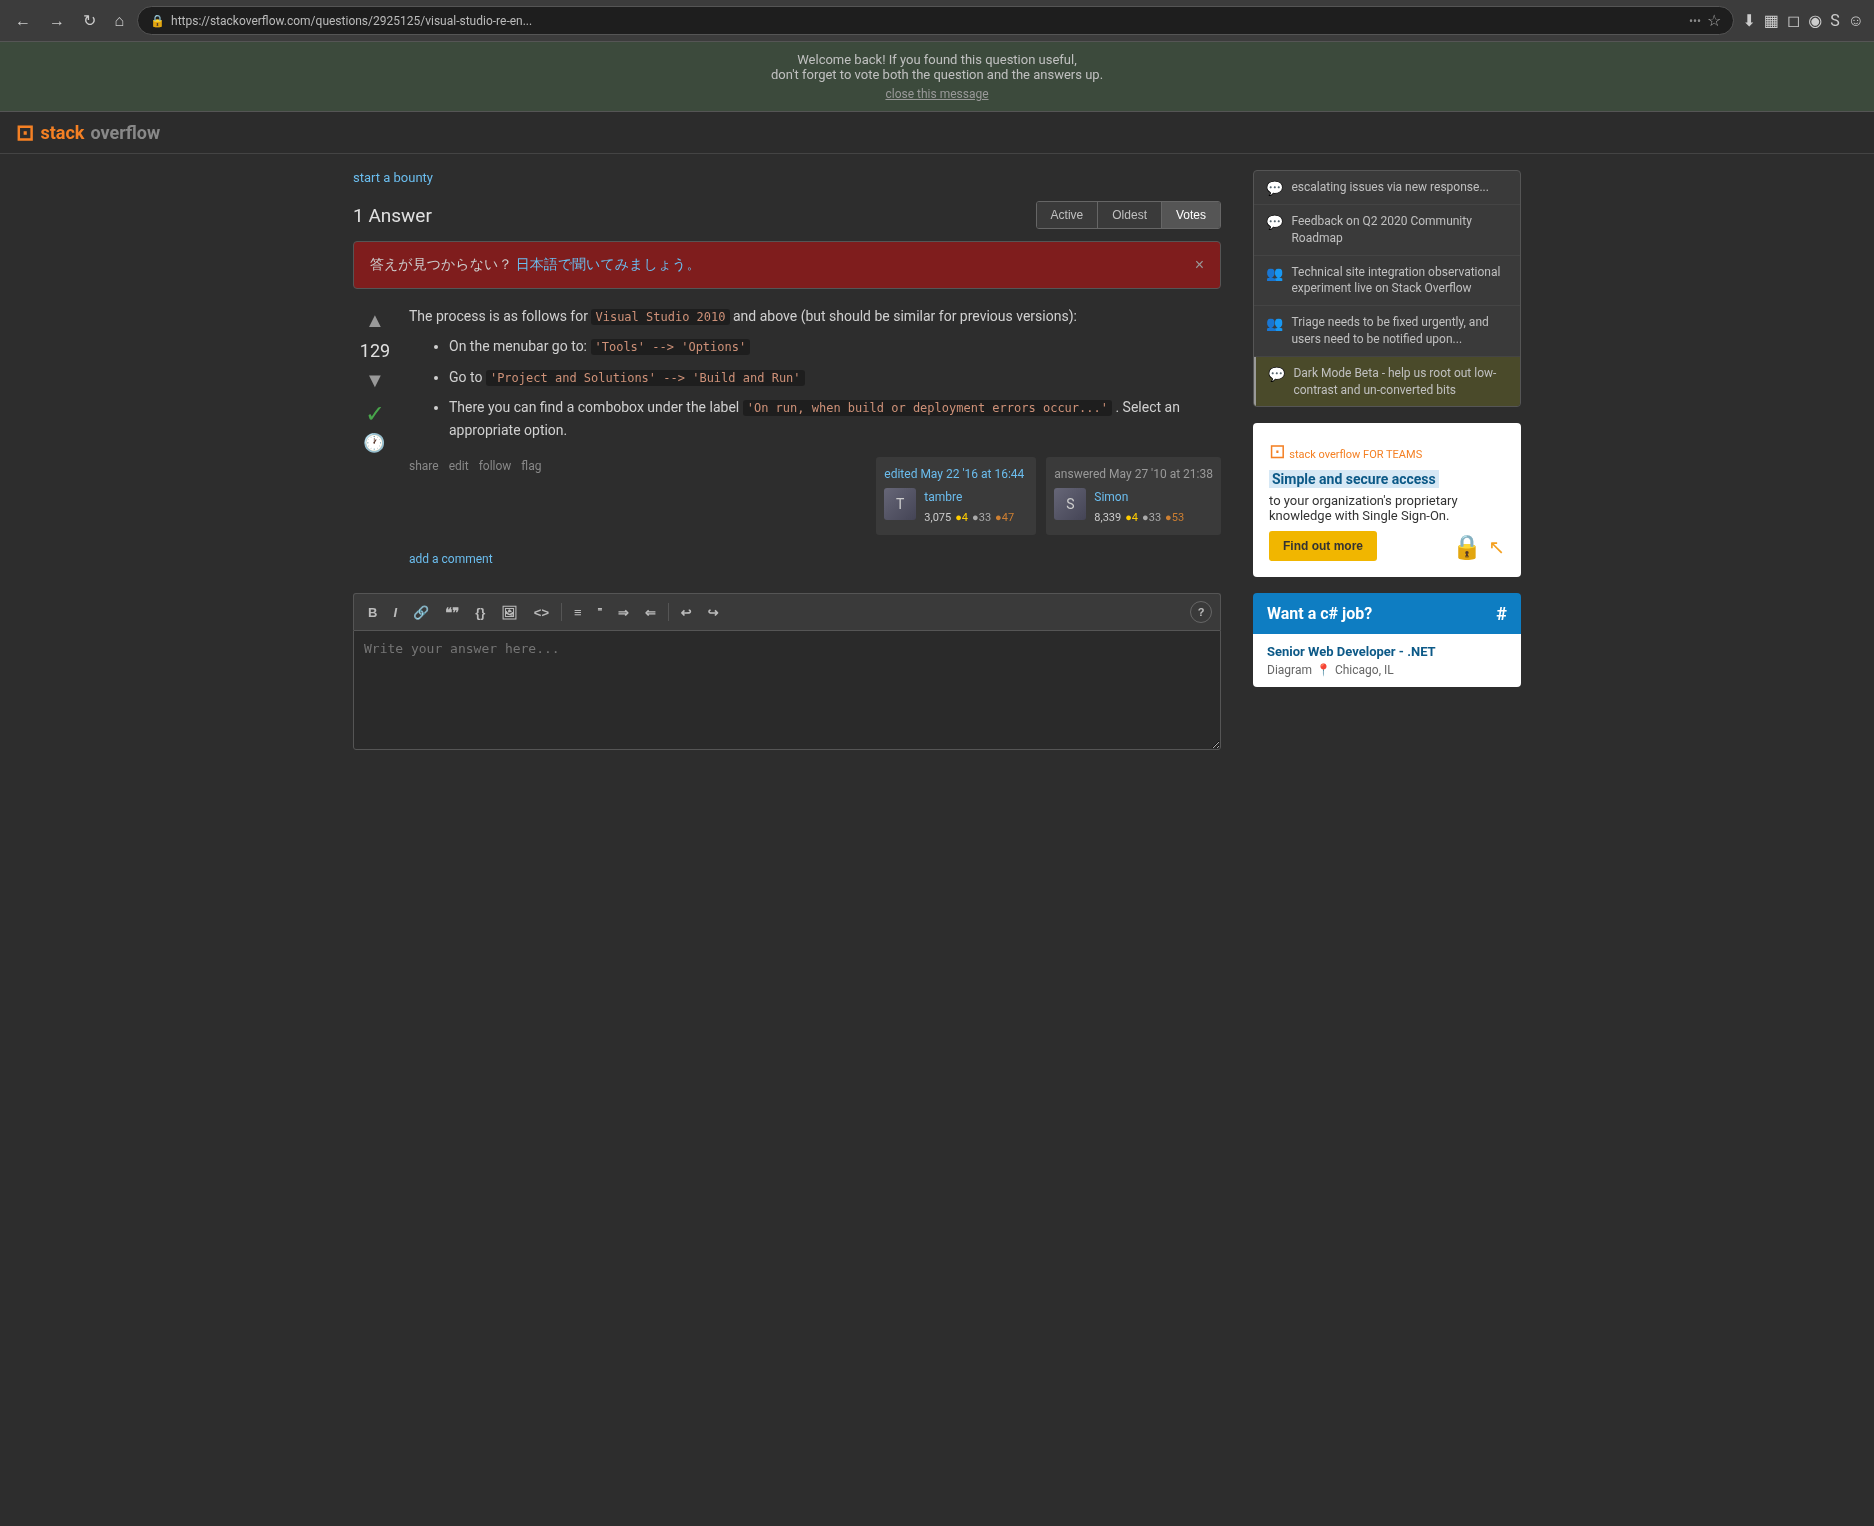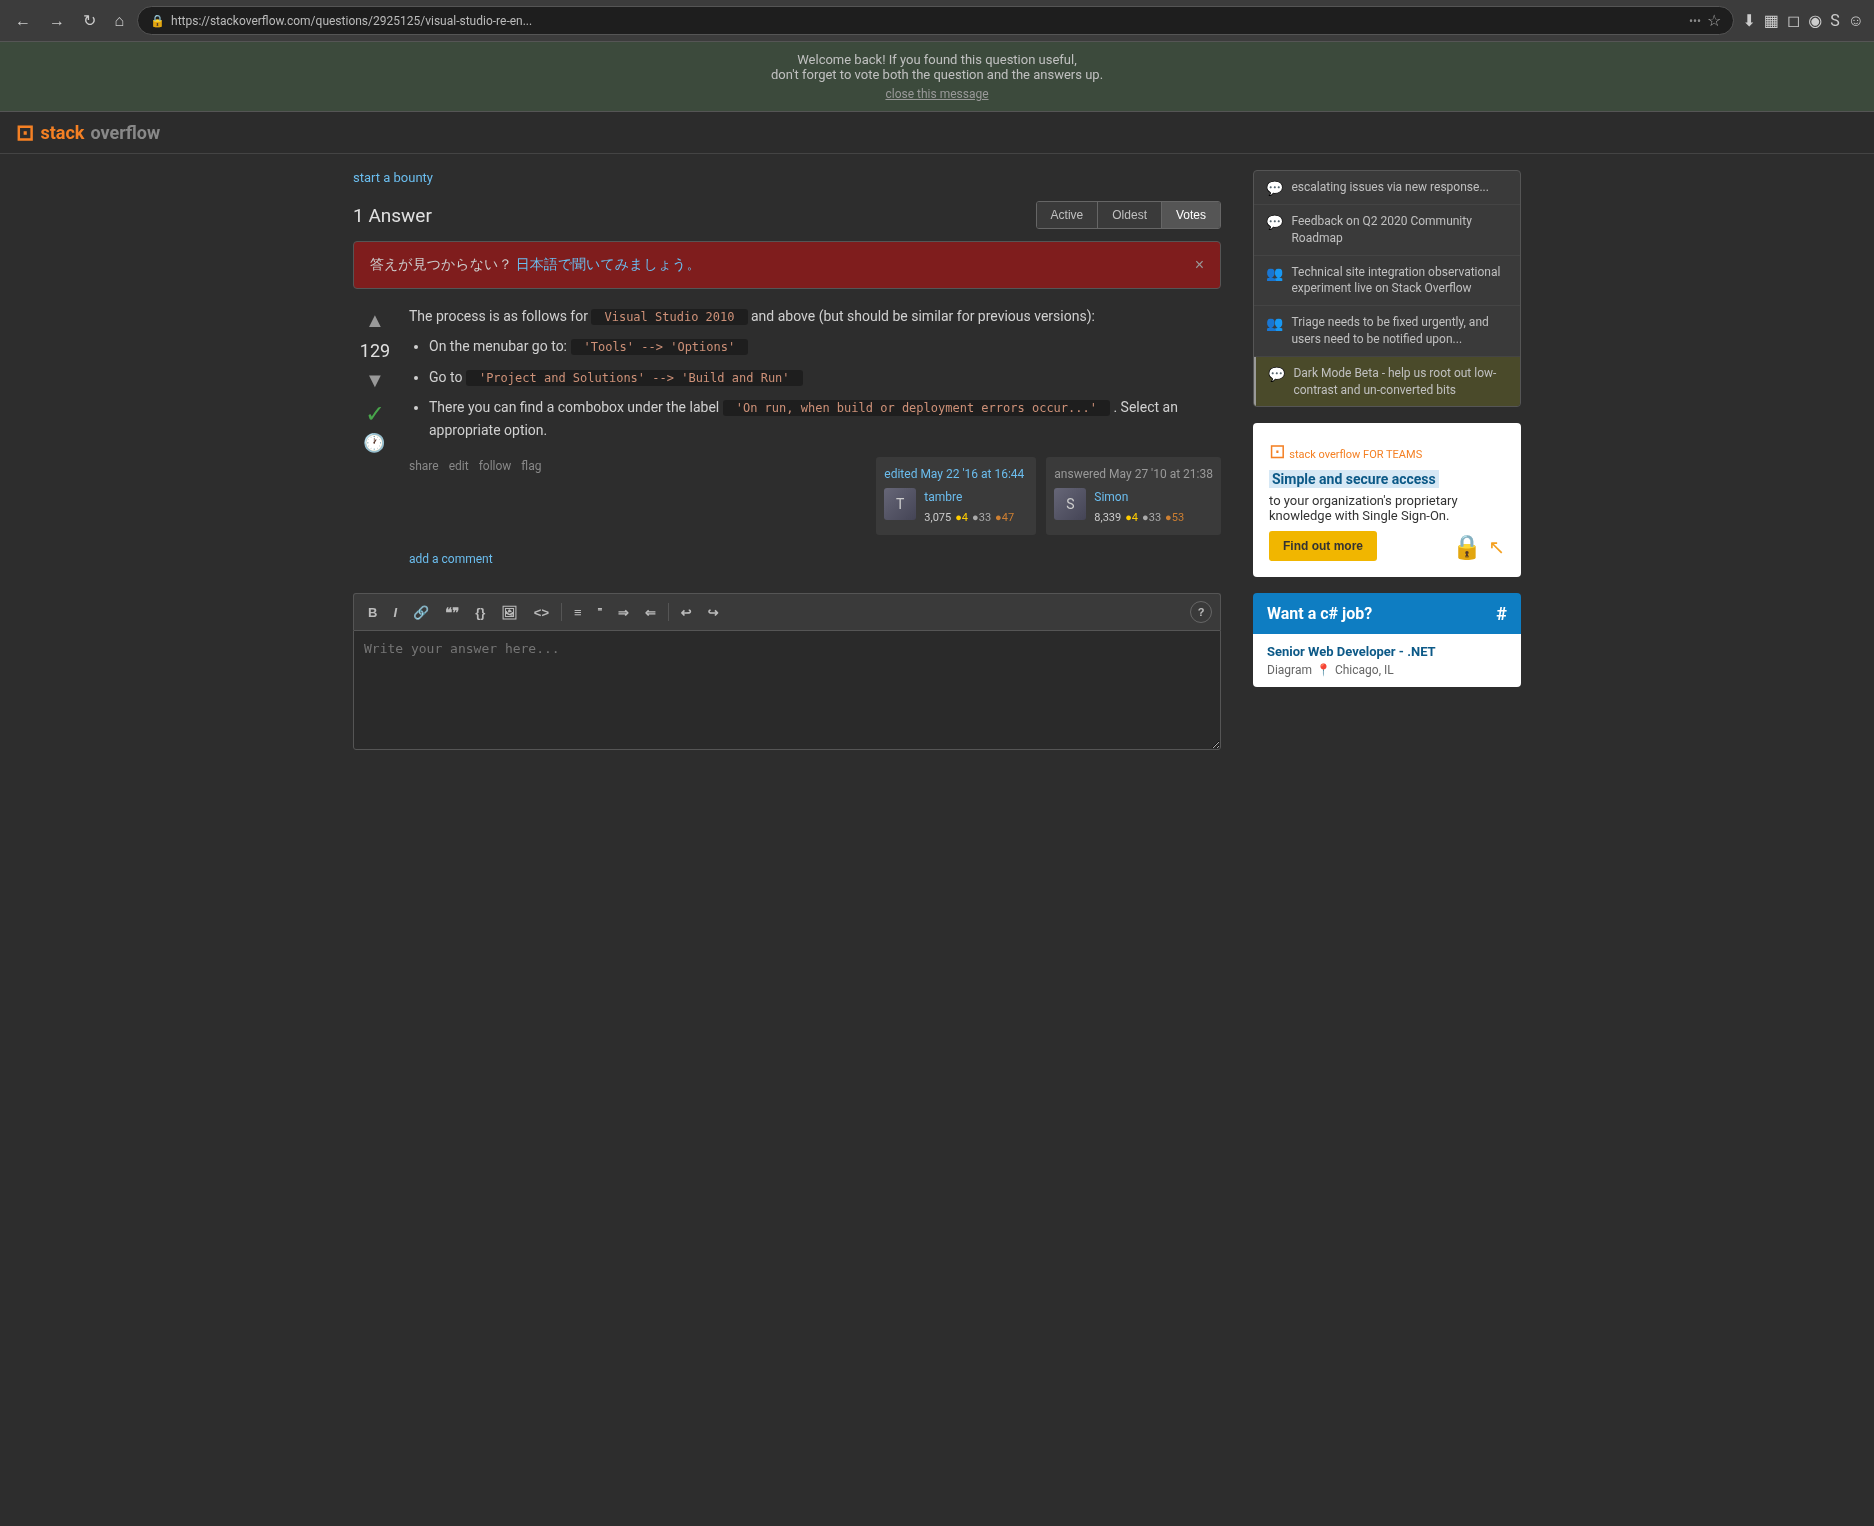--- a/index.html
+++ b/index.html
@@ -201,32 +201,33 @@
 
     .answer-body {
       flex: 1;
       color: #d0d0d0;
       line-height: 1.6;
       font-size: 14px;
     }
     .answer-body code {
       background: #1e1e1e;
       color: #ce9178;
-      padding: 1px 13px;
+      padding: 1px 4px;
       border-radius: 3px;
       font-family: "Consolas", monospace;
       font-size: 12px;
       text-align: center;
     }
     .answer-body ul {
       margin-left: 20px;
       margin-top: 8px;
     }
     .answer-body li {
       margin-bottom: 8px;
+      margin-left: 20px;
     }
 
     
     .answer-meta {
       display: flex;
       justify-content: space-between;
       align-items: flex-start;
       margin-top: 16px;
       flex-wrap: wrap;
       gap: 8px;

